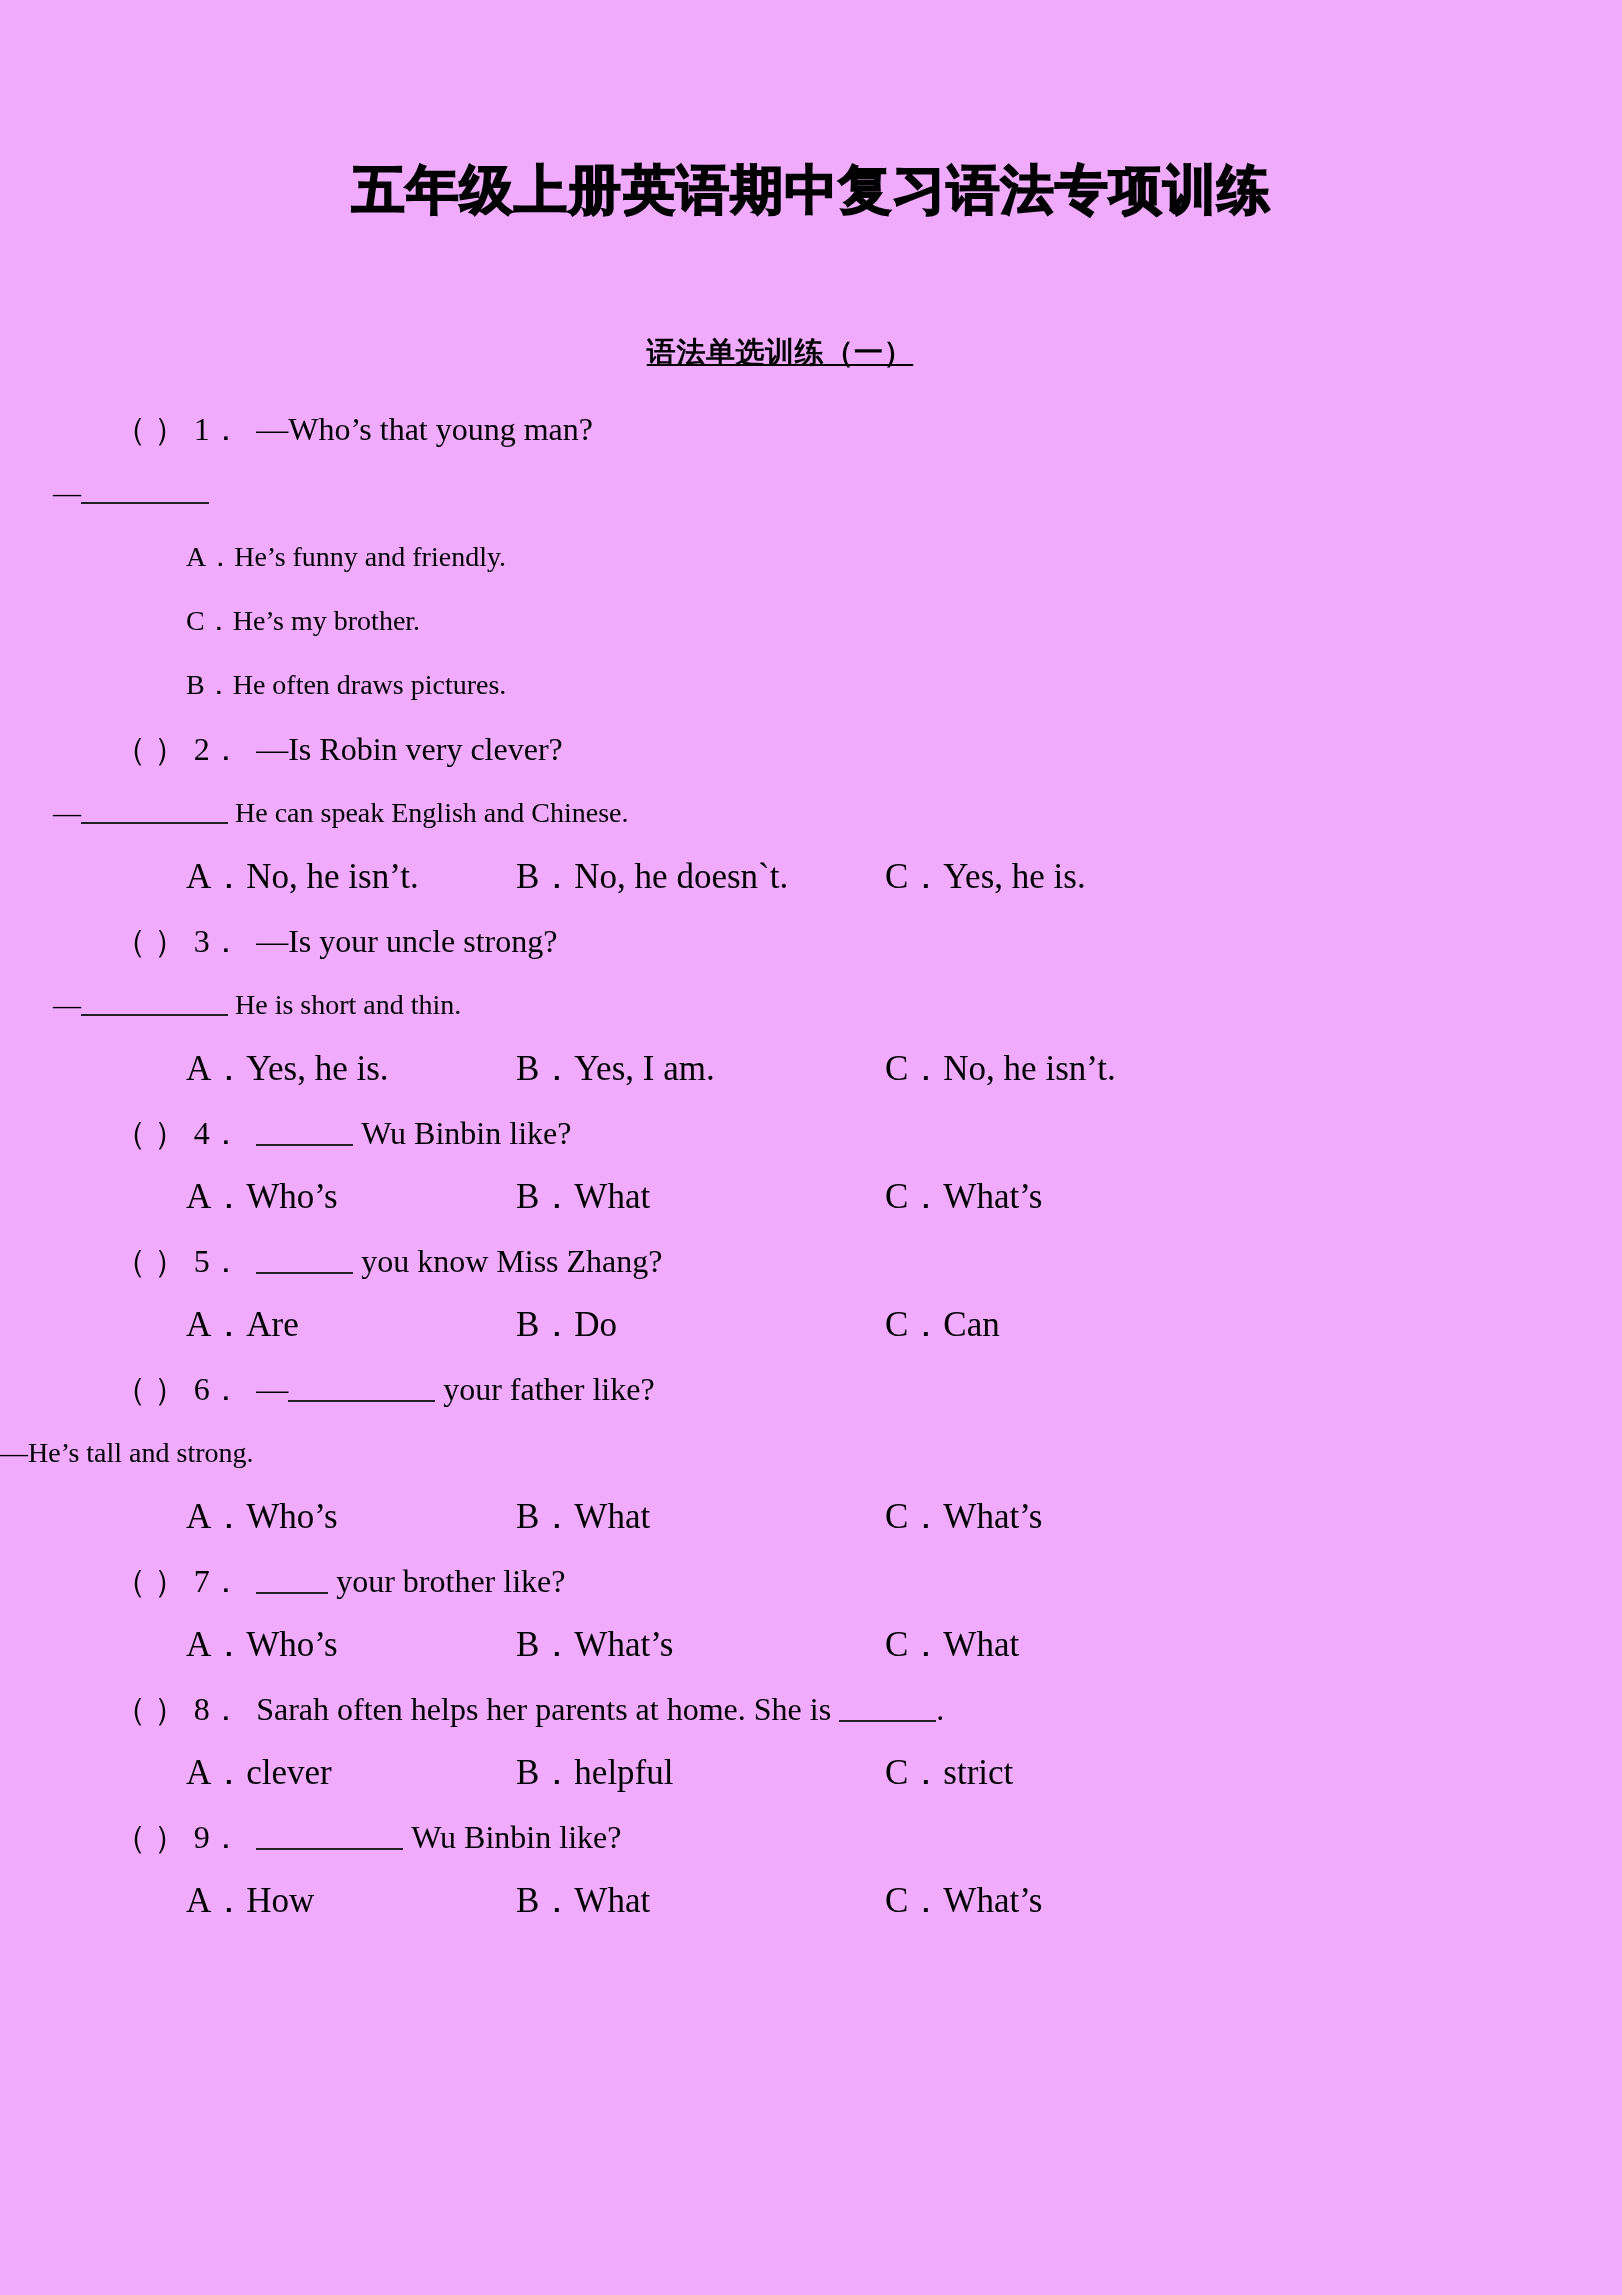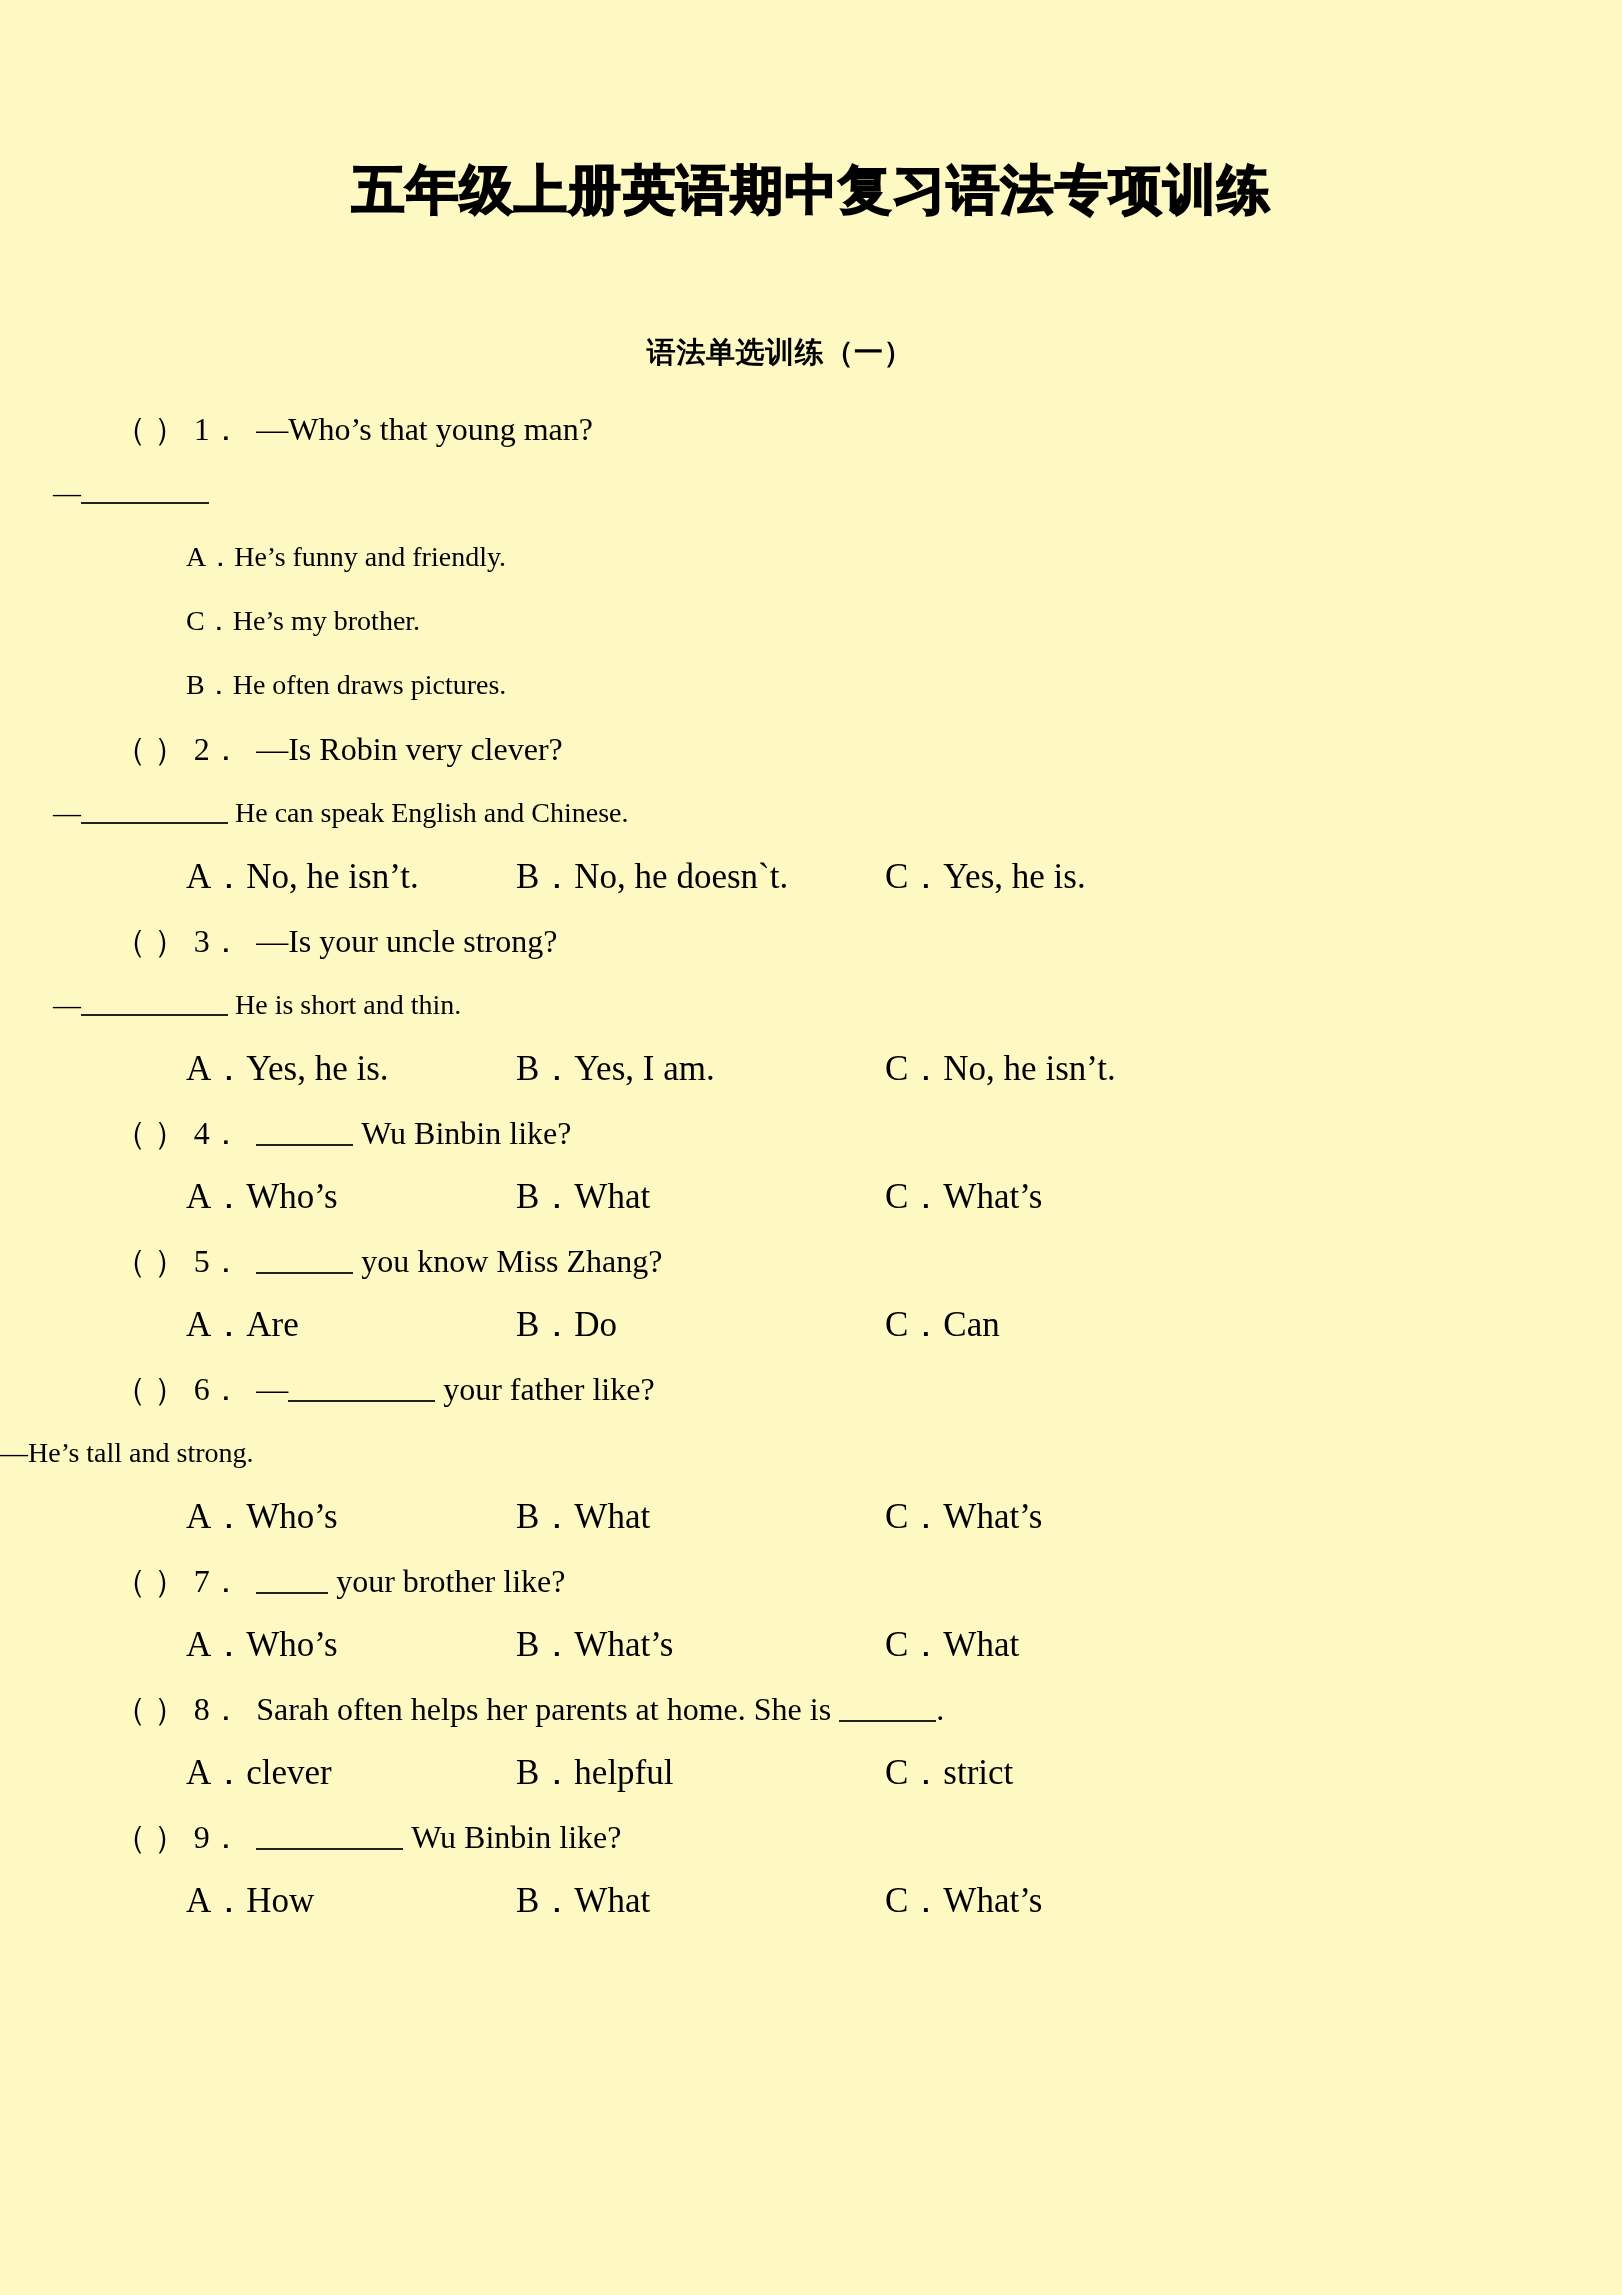--- a/index.html
+++ b/index.html
@@ -8,21 +8,21 @@
     background: #ffffff;
   }
   body {
     font-family: "Liberation Serif", "DejaVu Serif", serif;
     color: #000000;
   }
   .page {
     position: relative;
     width: 1623px;
     height: 2295px;
-    background: #fef9c3;
+    background: #f0abfc;
     box-sizing: border-box;
     overflow: hidden;
   }
 
   
   .doc-title {
     position: absolute;
     top: 161px;
     left: 0;
     width: 1623px;
@@ -39,20 +39,21 @@
   .section-header {
     position: absolute;
     top: 333px;
     left: 0;
     width: 1560px;
     text-align: center;
     font-family: "DejaVu Sans", "Liberation Sans", sans-serif;
     font-weight: 700;
     font-size: 29px;
     letter-spacing: 0.6px;
+    text-decoration: underline;
   }
 
   
   .body-block {
     position: absolute;
     top: 397px;
     left: 114px;
     width: 1387px;
   }
 

